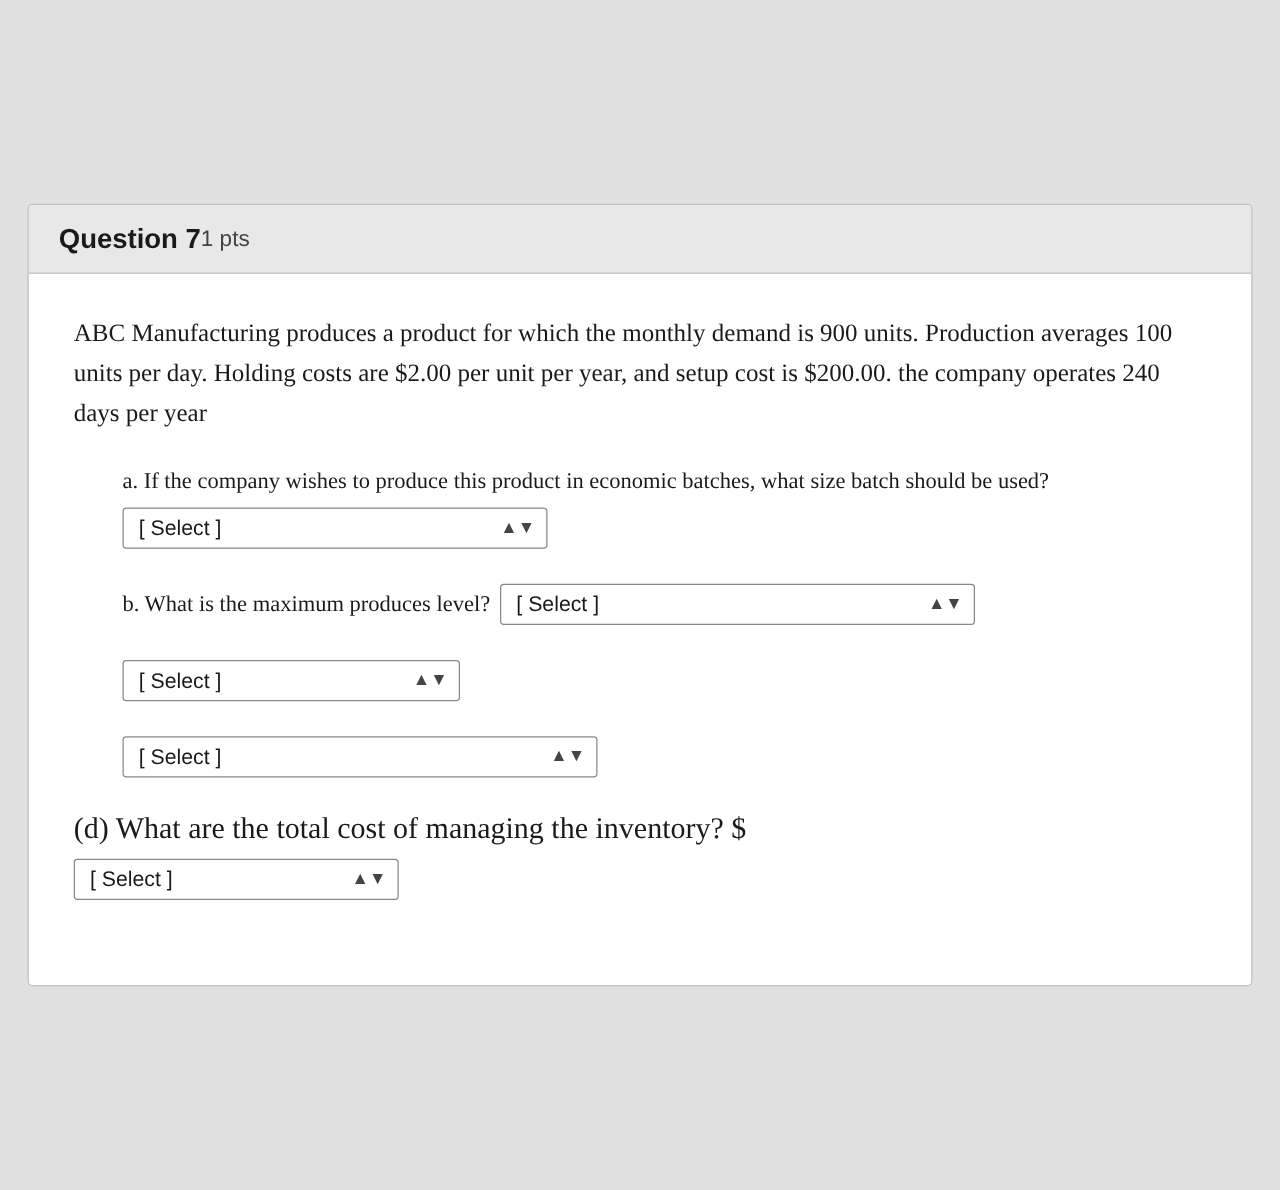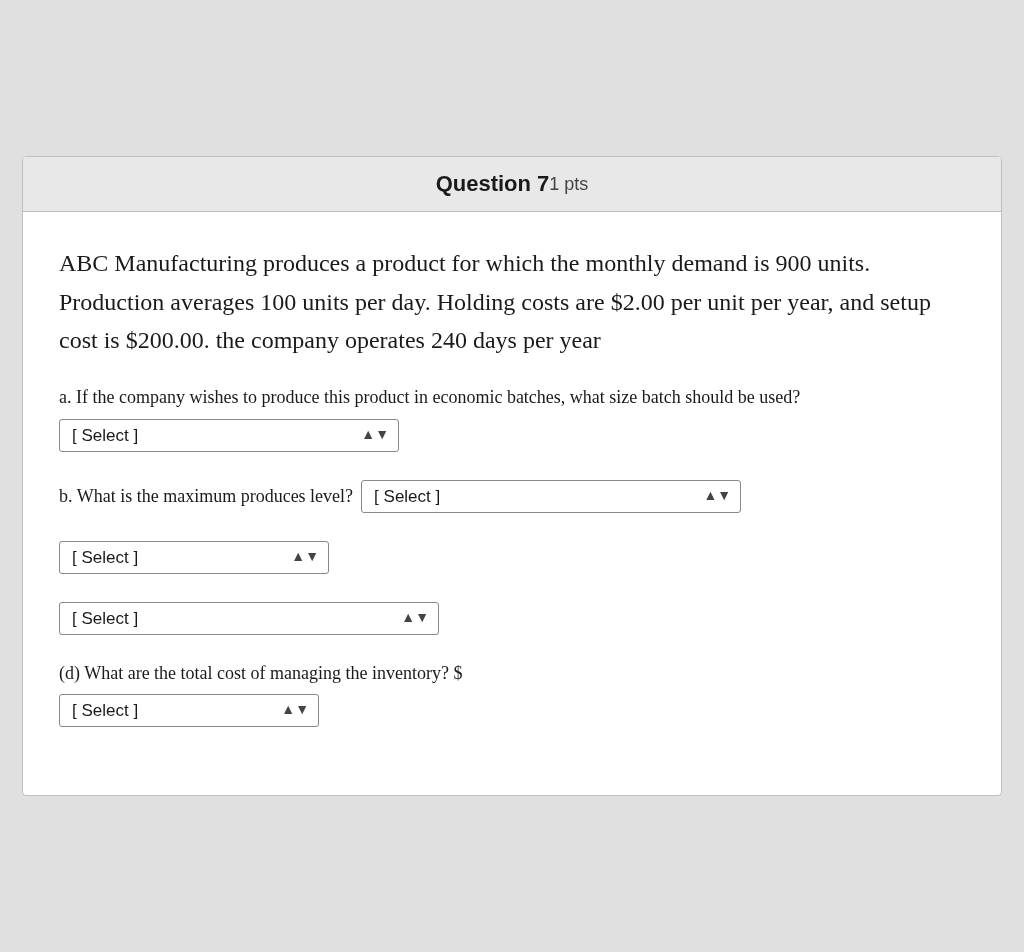--- a/index.html
+++ b/index.html
@@ -23,21 +23,21 @@
       border: 1px solid #c0c0c0;
       border-radius: 4px;
       overflow: hidden;
     }
 
     .card-header {
       background: #e8e8e8;
       border-bottom: 1px solid #c0c0c0;
       padding: 14px 24px;
       display: flex;
-      justify-content: center;
+      justify-content: flex-start;
       align-items: center;
     }
 
     .question-title {
       font-size: 22px;
       font-weight: bold;
       color: #1a1a1a;
       font-family: Arial, sans-serif;
     }
 
@@ -45,28 +45,29 @@
       font-size: 18px;
       color: #444;
       font-family: Arial, sans-serif;
     }
 
     .card-body {
       padding: 32px 36px 40px 36px;
     }
 
     .question-text {
-      font-size: 24px;
+      font-size: 20px;
       line-height: 1.6;
       color: #1a1a1a;
       margin-bottom: 24px;
     }
 
     .sub-question {
       margin-bottom: 28px;
+      margin-left: 39px;
     }
 
     .sub-question-row {
       display: flex;
       align-items: center;
       flex-wrap: wrap;
       font-size: 18px;
       color: #1a1a1a;
       line-height: 1.5;
       gap: 8px;
@@ -115,21 +116,21 @@
       display: flex;
       flex-direction: column;
       line-height: 1;
     }
 
     .sub-question-d {
       margin-bottom: 28px;
     }
 
     .sub-question-d-text {
-      font-size: 18px;
+      font-size: 24px;
       color: #1a1a1a;
       margin-bottom: 10px;
     }
 
     .select-dropdown.small {
       min-width: 260px;
     }
   </style>
 </head>
 <body>

